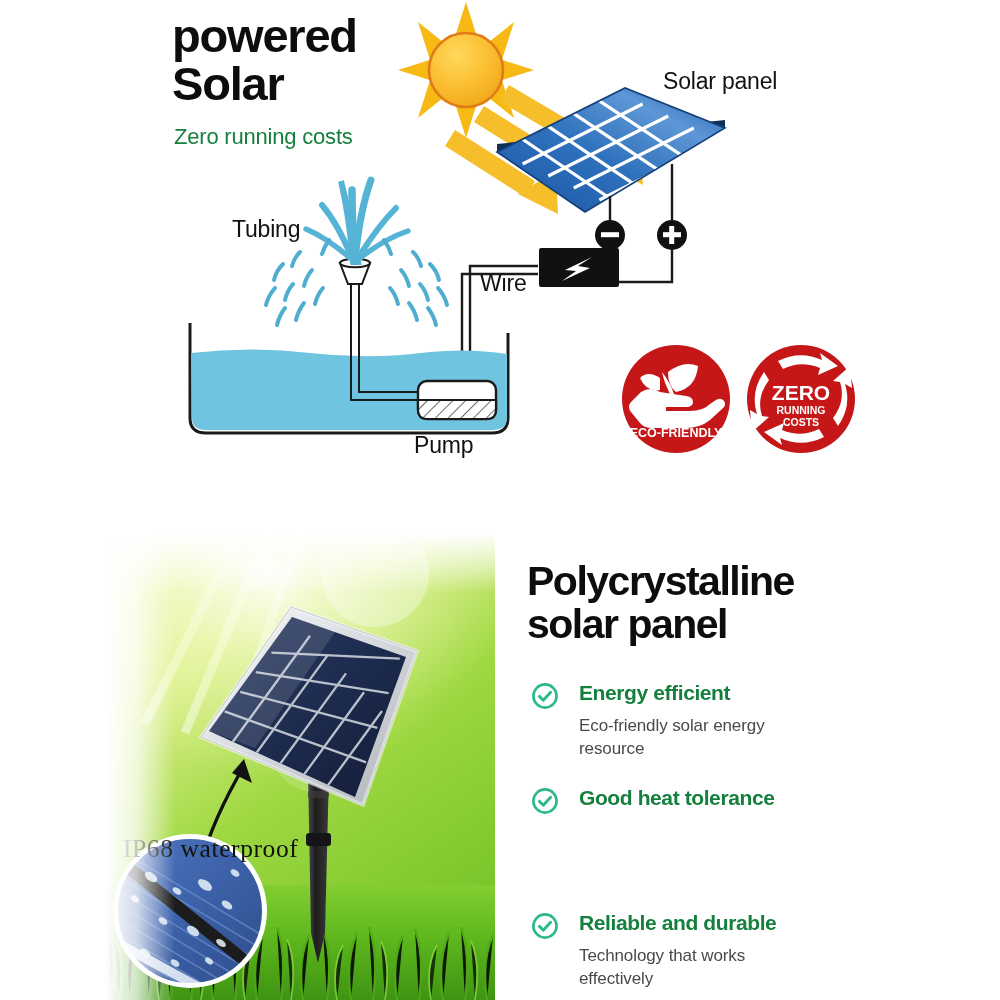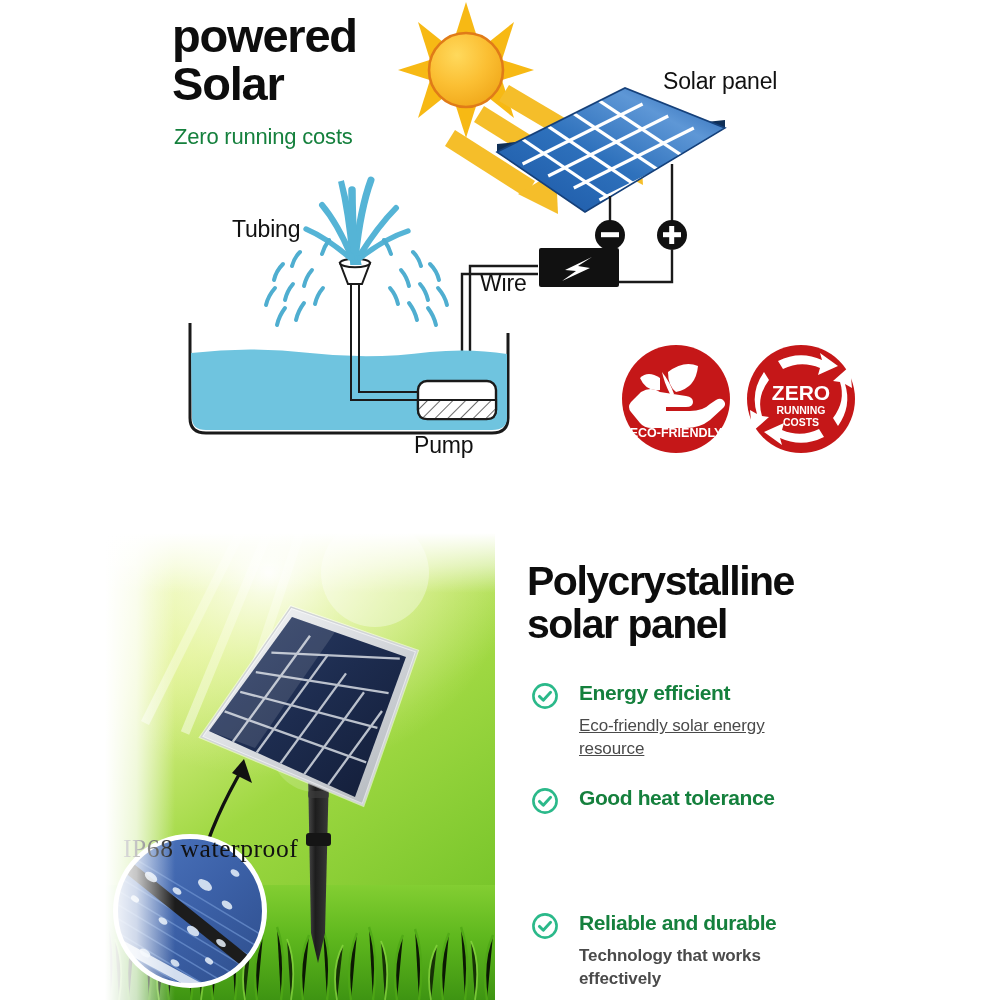--- a/index.html
+++ b/index.html
@@ -427,36 +427,36 @@
       <div>Polycrystalline</div>
       <div>solar panel</div>
     </div>
 
     <div class="feature" id="feature-0">
       <svg class="feat-check" viewBox="0 0 28 28">
         <circle cx="14" cy="14" r="11.6" fill="none" stroke="#2BB98A" stroke-width="2.6"></circle>
         <path d="M 8.4 14.4 L 12.3 18.2 L 19.6 10.2" fill="none" stroke="#2BB98A" stroke-width="2.9" stroke-linecap="round" stroke-linejoin="round"></path>
       </svg>
       <div class="feat-title">Energy efficient</div>
-      <div class="feat-desc" style="white-space:pre-line;text-decoration:underline;">Eco-friendly solar energy
+      <div class="feat-desc" style="white-space:pre-line;">Eco-friendly solar energy
 resource</div>
     </div>
 
     <div class="feature" id="feature-1">
       <svg class="feat-check" viewBox="0 0 28 28">
         <circle cx="14" cy="14" r="11.6" fill="none" stroke="#2BB98A" stroke-width="2.6"></circle>
         <path d="M 8.4 14.4 L 12.3 18.2 L 19.6 10.2" fill="none" stroke="#2BB98A" stroke-width="2.9" stroke-linecap="round" stroke-linejoin="round"></path>
       </svg>
       <div class="feat-title">Good heat tolerance</div>
     </div>
 
     <div class="feature" id="feature-2">
       <svg class="feat-check" viewBox="0 0 28 28">
         <circle cx="14" cy="14" r="11.6" fill="none" stroke="#2BB98A" stroke-width="2.6"></circle>
         <path d="M 8.4 14.4 L 12.3 18.2 L 19.6 10.2" fill="none" stroke="#2BB98A" stroke-width="2.9" stroke-linecap="round" stroke-linejoin="round"></path>
       </svg>
       <div class="feat-title">Reliable and durable</div>
-      <div class="feat-desc" style="white-space:pre-line;font-weight:bold;">Technology that works
+      <div class="feat-desc" style="white-space:pre-line;">Technology that works
 effectively</div>
     </div>
 
   </div>
 </div>
 
 </body></html>

